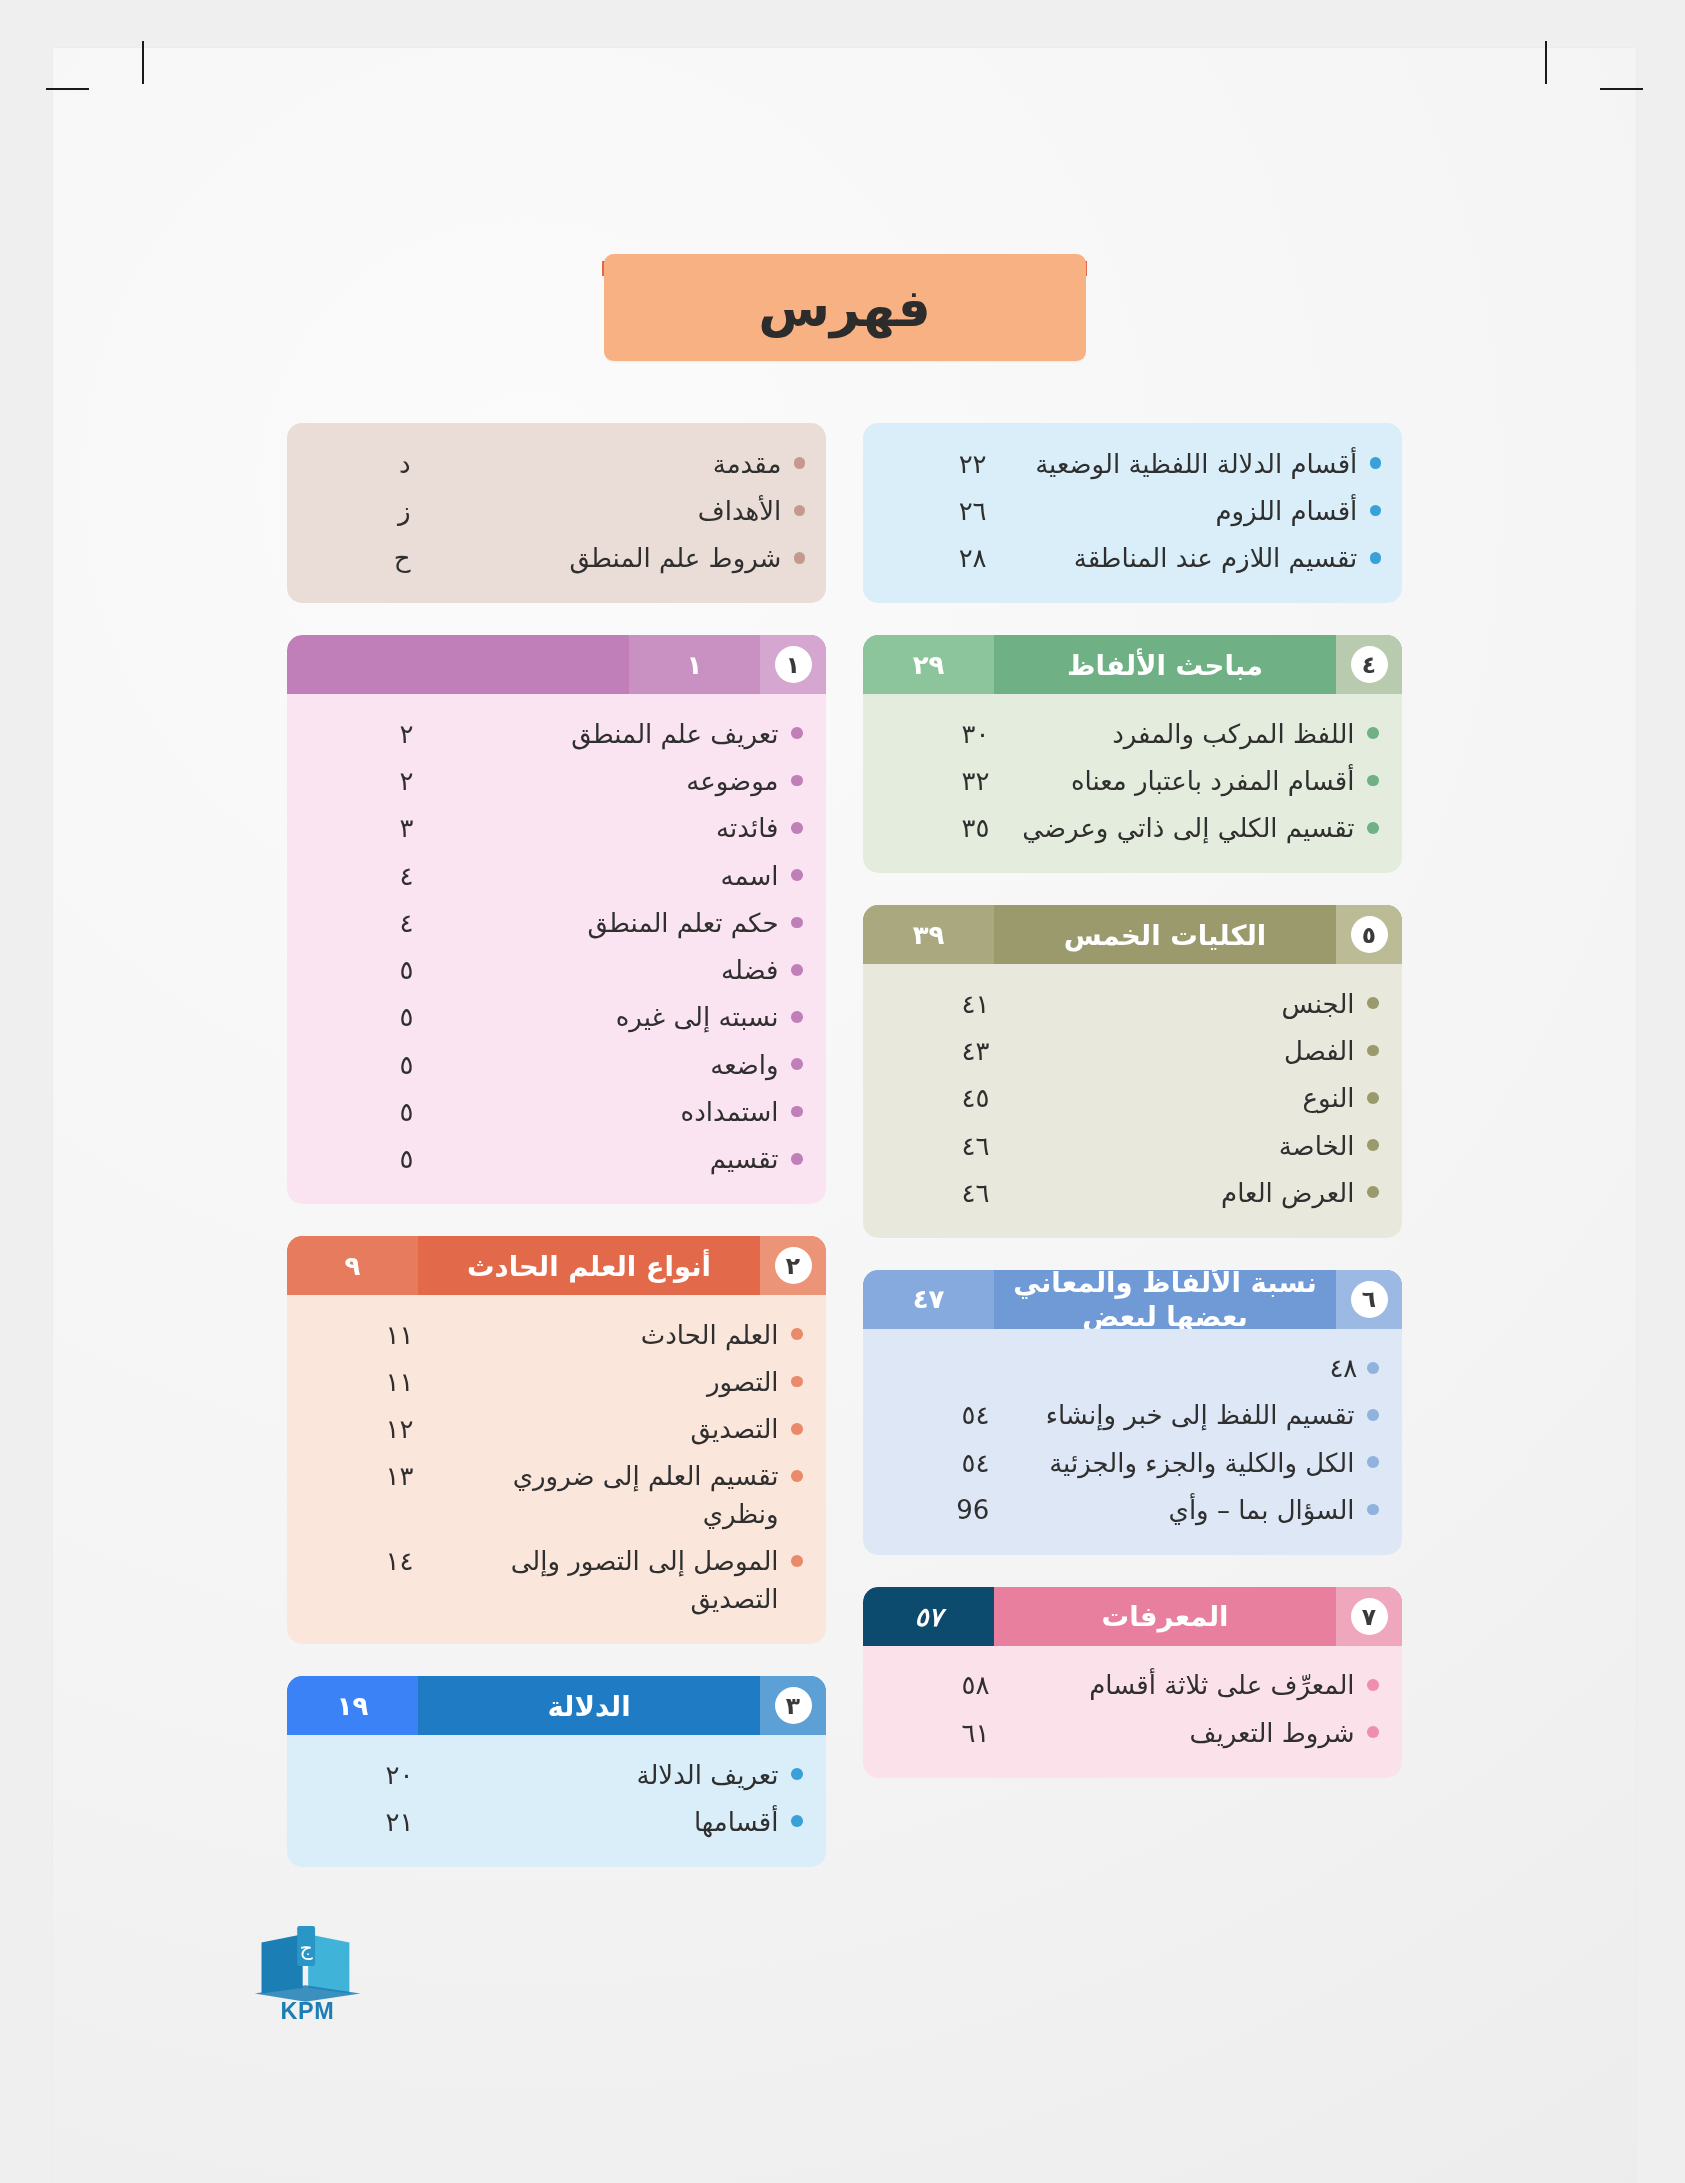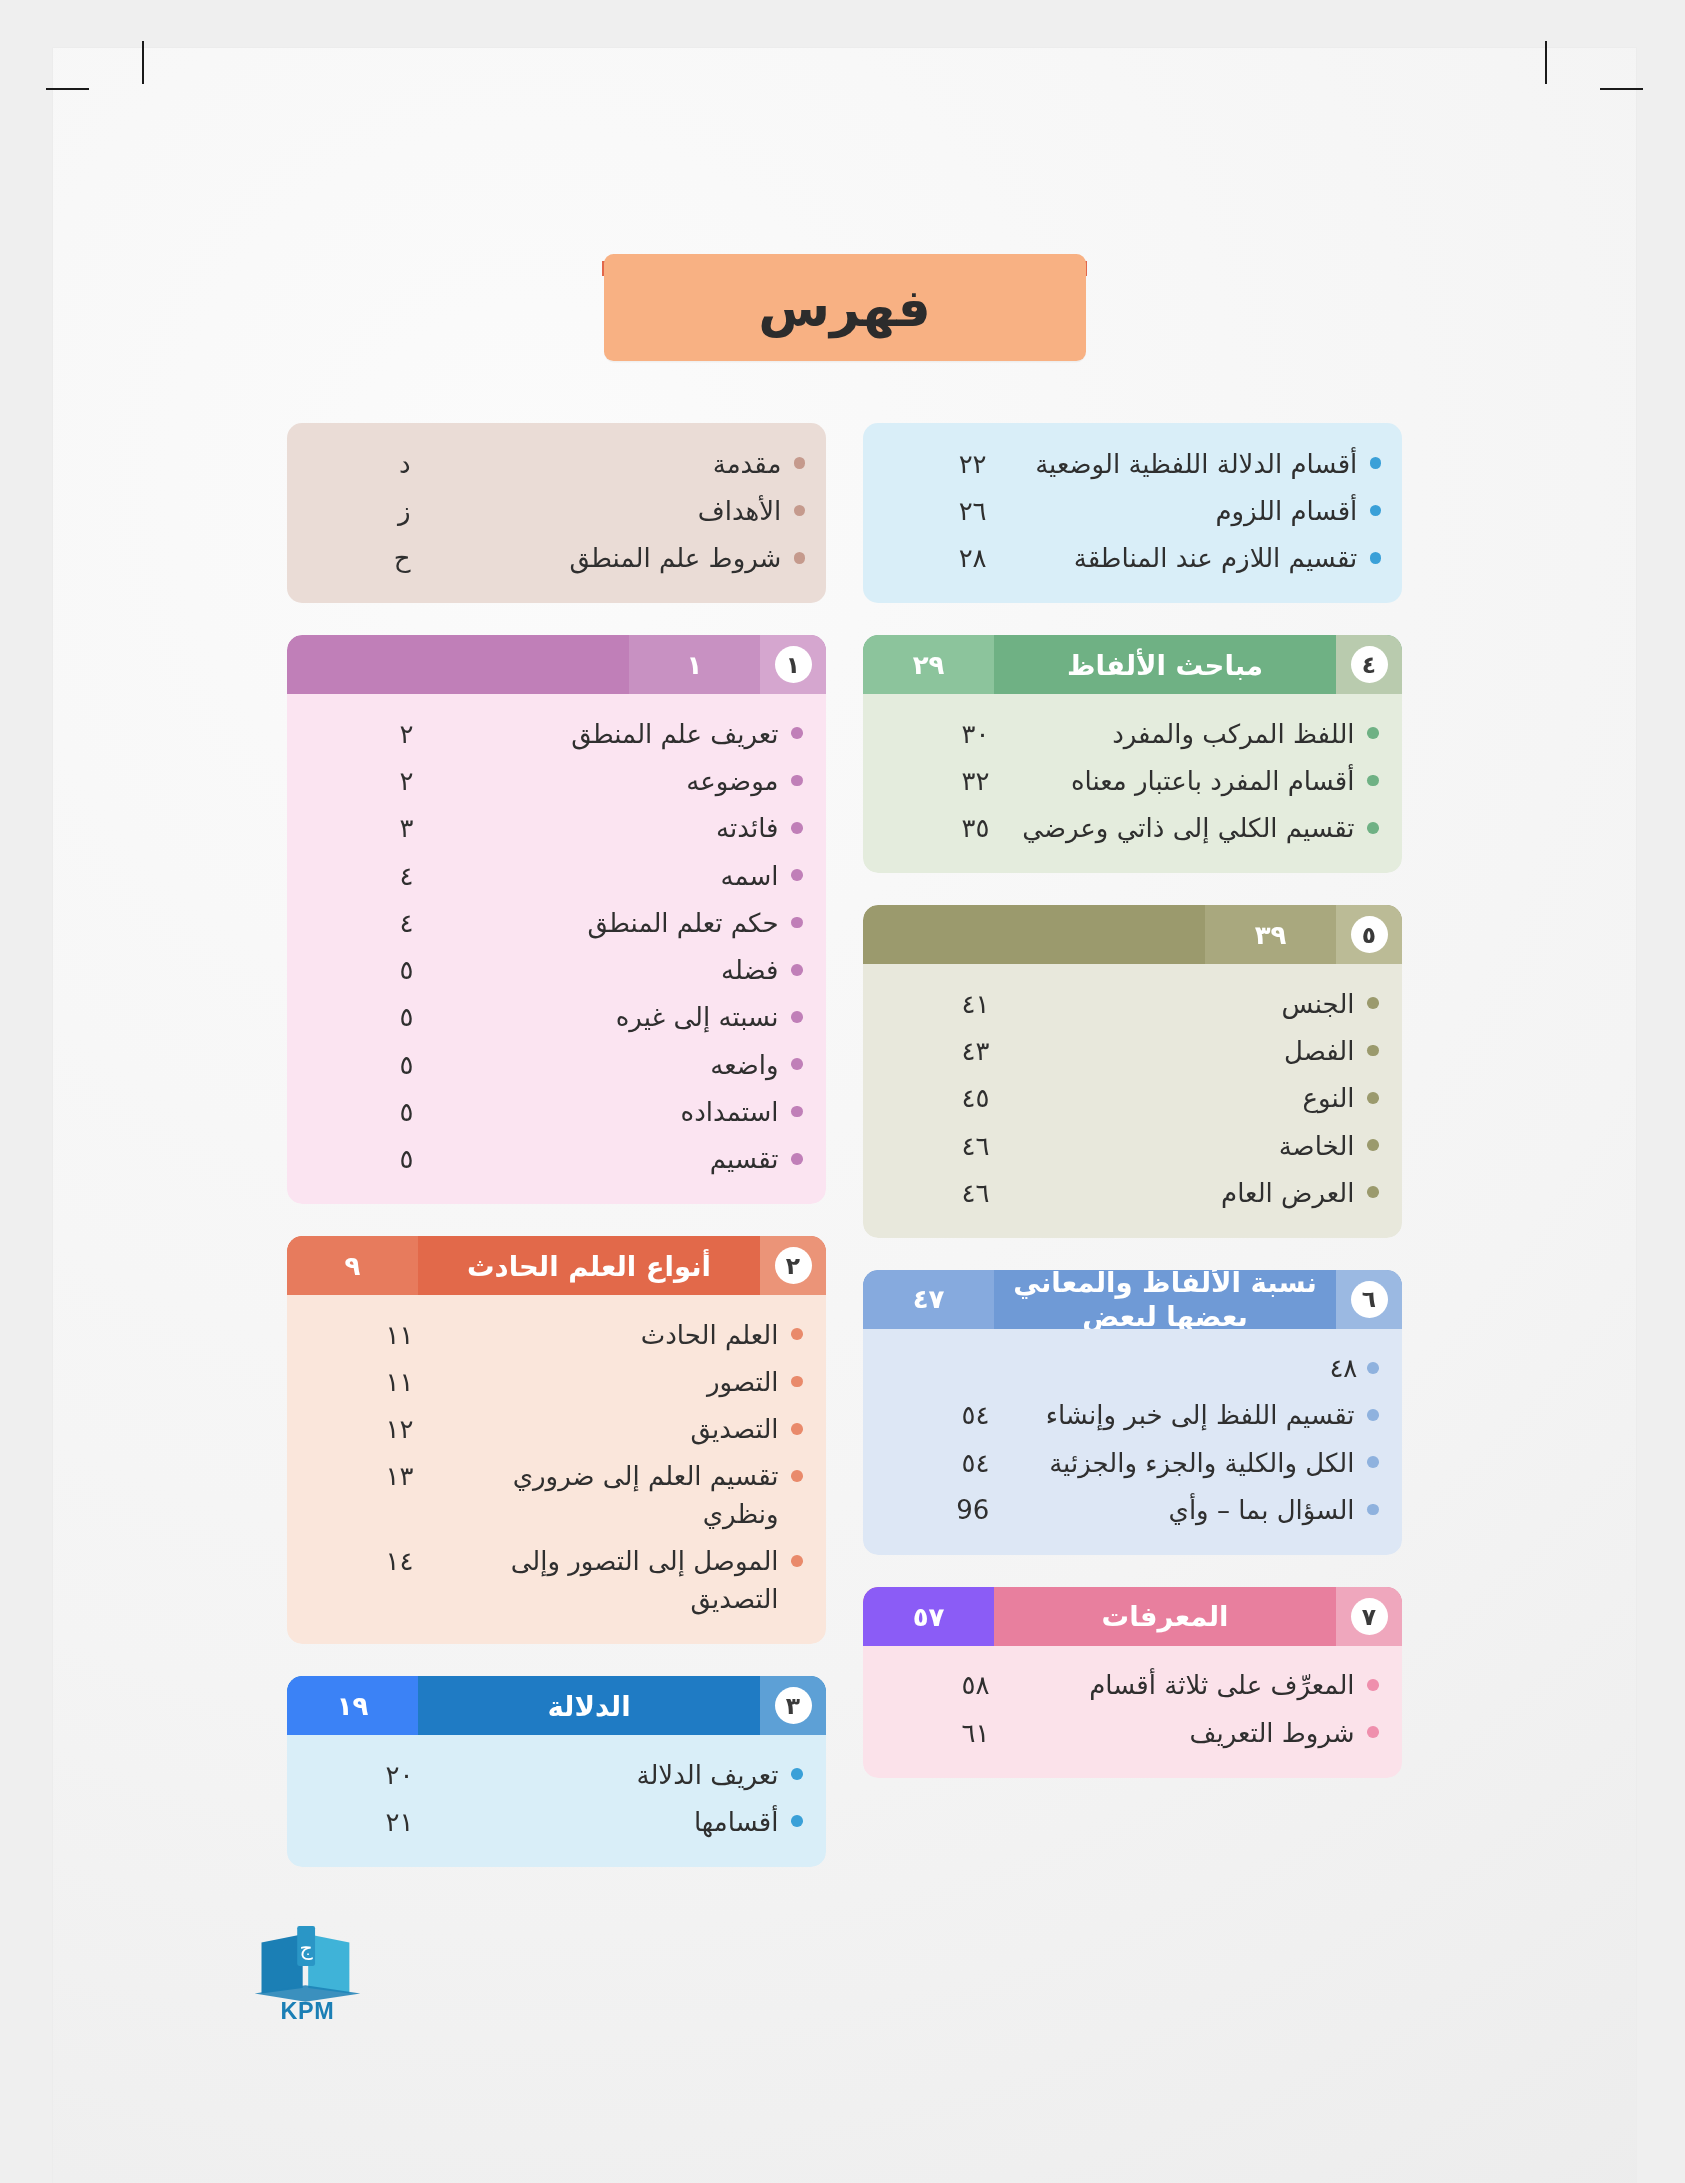--- a/index.html
+++ b/index.html
@@ -186,20 +186,21 @@
                 <span class="label">تقسيم الكلي إلى ذاتي وعرضي</span>
                 <span class="pg">٣٥</span>
               </div>
             </div>
           </div>
           <div class="group">
             <div class="ghead" style="background: rgb(155, 154, 109);">
               <div class="num" style="background: rgb(187, 187, 150);">
                 <i>٥</i>
               </div>
+              <div class="gtitle">الكليات الخمس</div>
               <div class="gpage" style="background: rgb(169, 168, 126);">٣٩</div>
             </div>
             <div class="gbody" style="background: rgb(232, 232, 220);">
               <div class="row">
                 <span class="dot" style="background: rgb(155, 154, 109);"></span>
                 <span class="label">الجنس</span>
                 <span class="pg">٤١</span>
               </div>
               <div class="row">
                 <span class="dot" style="background: rgb(155, 154, 109);"></span>
@@ -252,21 +253,21 @@
                 <span class="pg">96</span>
               </div>
             </div>
           </div>
           <div class="group">
             <div class="ghead" style="background: rgb(232, 127, 158);">
               <div class="num" style="background: rgb(239, 167, 189);">
                 <i>٧</i>
               </div>
               <div class="gtitle">المعرفات</div>
-              <div class="gpage" style="background: #8b5cf6;">٥٧</div>
+              <div class="gpage" style="background: #0c4a6e; font-style: italic;">٥٧</div>
             </div>
             <div class="gbody" style="background: rgb(251, 226, 234);">
               <div class="row">
                 <span class="dot" style="background: rgb(239, 143, 173);"></span>
                 <span class="label">المعرِّف على ثلاثة أقسام</span>
                 <span class="pg">٥٨</span>
               </div>
               <div class="row">
                 <span class="dot" style="background: rgb(239, 143, 173);"></span>
                 <span class="label">شروط التعريف</span>

